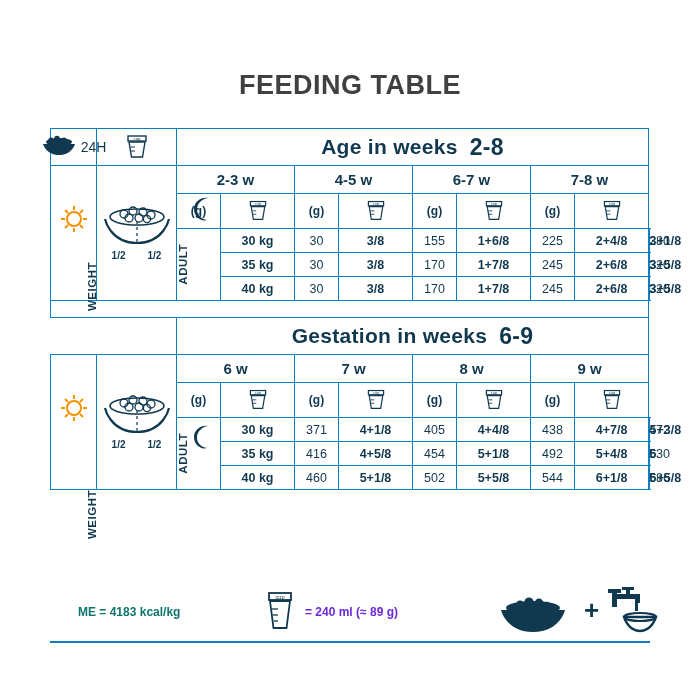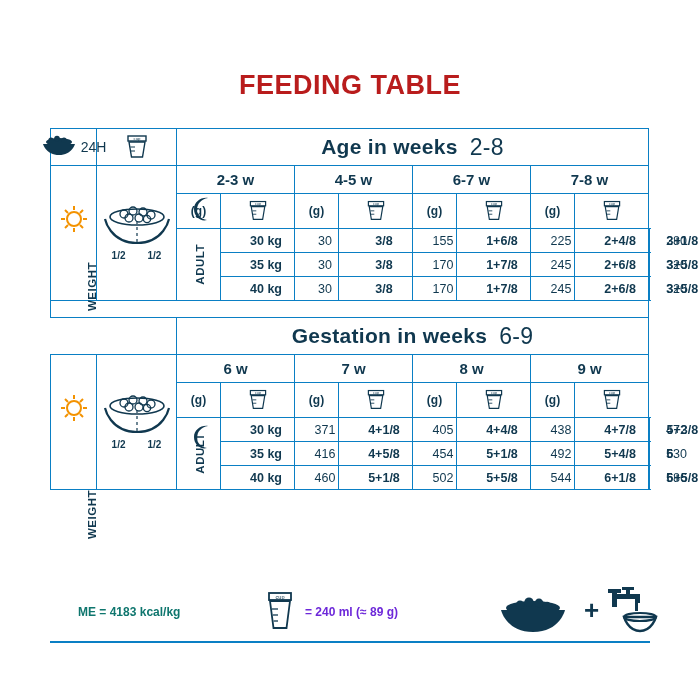--- a/index.html
+++ b/index.html
@@ -15,21 +15,21 @@
     box-sizing:border-box;
     background:#fff;
   }
   .title{
     position:absolute;
     top:70px;left:0;width:700px;
     text-align:center;
     font-size:27px;
     font-weight:bold;
     letter-spacing:0.5px;
-    color:#b91c1c;
+    color:#404040;
   }
 
   
   .tbl{
     position:absolute;
     left:50px;top:128px;
     width:600px;
     border-collapse:collapse;
     table-layout:fixed;
     font-size:12px;
@@ -55,21 +55,21 @@
     color:#ffffff;
     height:36px;
     font-size:21px;
     font-weight:bold;
     letter-spacing:0.3px;
     position:relative;
   }
   .bluebar .bartext{
     display:flex;align-items:center;justify-content:center;height:36px;gap:12px;
   }
-  .bluebar .big{font-size:23px;font-weight:normal;}
+  .bluebar .big{font-size:23px;font-weight:bold;}
   .dog-silhouette{
     position:absolute;left:14px;top:6px;
   }
 
   
   .cell-24h{
     height:36px;
     background:#fff;
     position:relative;
   }
@@ -87,21 +87,21 @@
     font-weight:bold;
     color:#10384f;
     background:#ffffff;
   }
 
   
   .unitrow td{height:34px;}
   .unit-g{font-size:12px;font-weight:bold;color:#10384f;}
 
   
-  .datarow td{height:23px;font-size:12.5px;color:#10384f;padding-left:17px;}
+  .datarow td{height:23px;font-size:12.5px;color:#10384f;}
   .wt{
     font-size:13.5px;font-weight:bold;text-align:right;padding-right:10px;
     color:#10384f;
   }
   .val{font-size:12.5px;}
   .cupval{font-size:12.5px;font-weight:bold;}
 
   
   .aw{
     width:26px;

